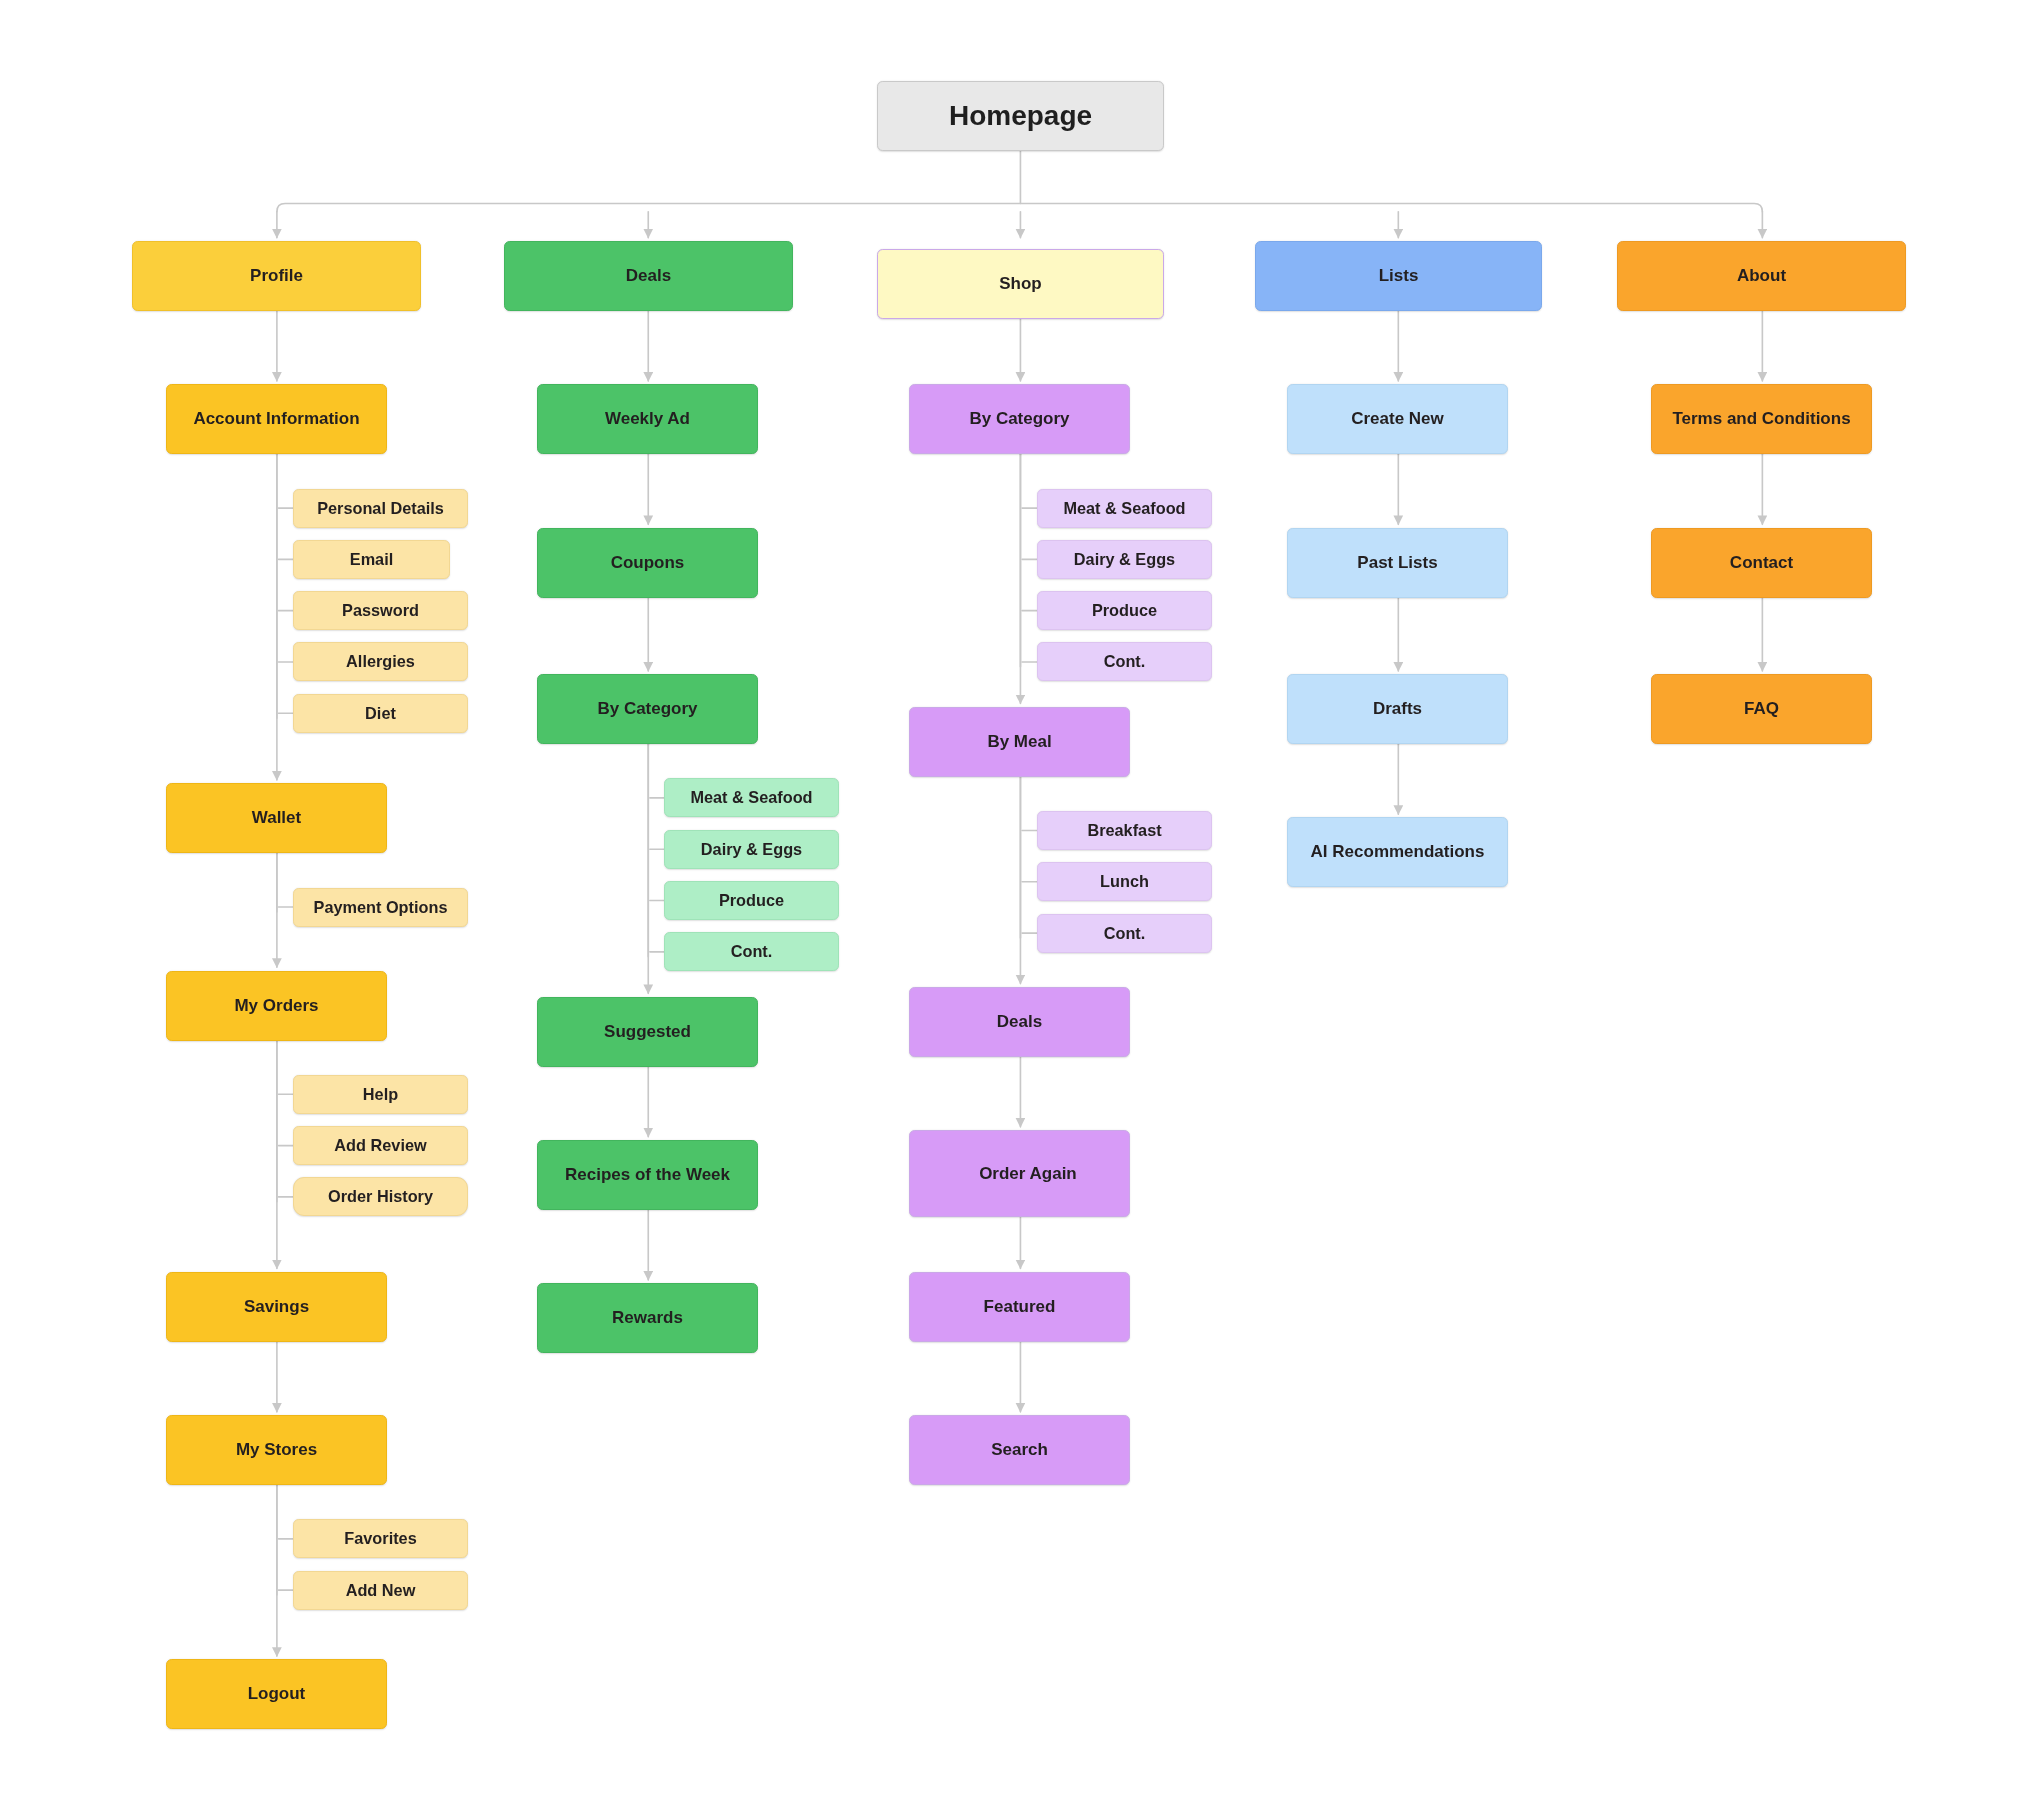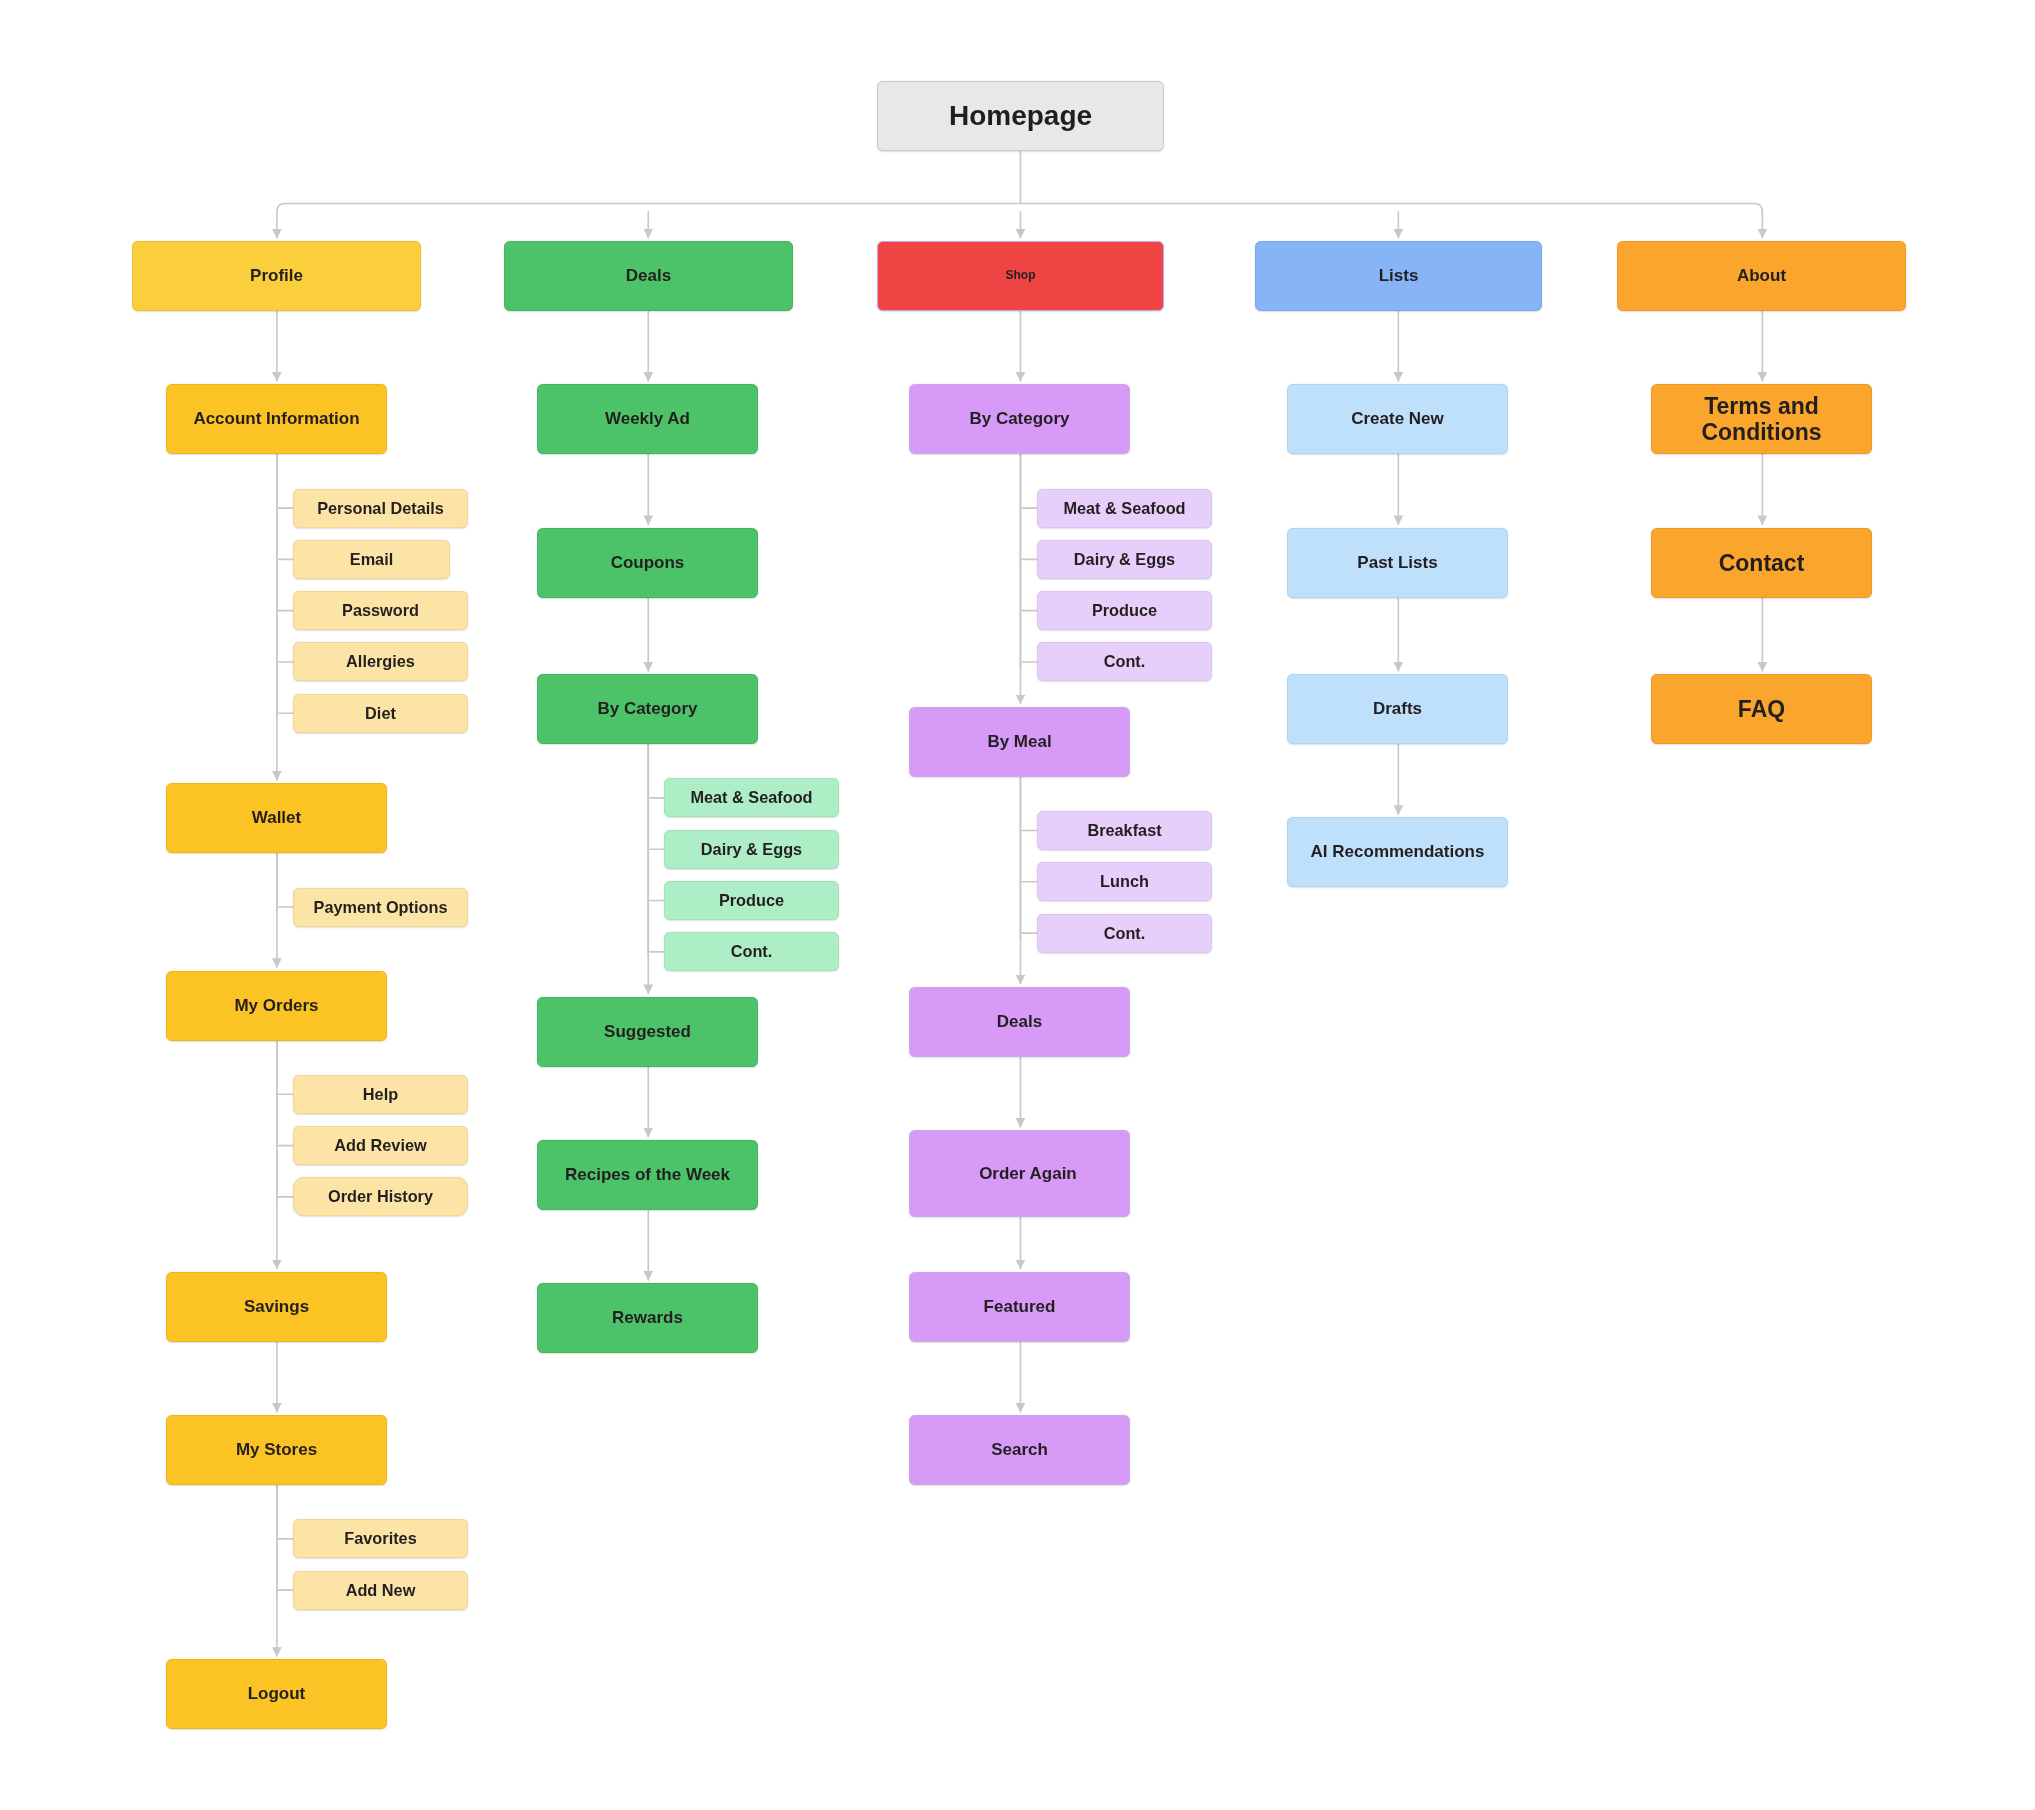--- a/index.html
+++ b/index.html
@@ -47,27 +47,27 @@
     border: 0.8px solid #c9c9c9;
     font-size: 28px;
     color: #1f1f1f;
   }
   .n-yellow   { background: #fbcf3b; border: 0.8px solid #f0c02a; font-size: 17px; }
   .n-yellow2  { background: #fbc424; border: 0.8px solid #efb616; font-size: 17px; }
   .n-yellow3  { background: #fce4a6; border: 0.8px solid #f2d793; font-size: 16.3px; }
   .n-green    { background: #4cc368; border: 0.8px solid #42b55d; font-size: 17px; }
   .n-green2   { background: #4cc368; border: 0.8px solid #42b55d; font-size: 17px; }
   .n-green3   { background: #aeeec6; border: 0.8px solid #9fe3b8; font-size: 16.3px; }
-  .n-purple   { background: #ef4444; border: 0.8px solid #caa8e8; font-size: 12px; }
+  .n-purple   { background: #fef9c3; border: 0.8px solid #caa8e8; font-size: 17px; margin-top: 8px; }
   .n-purple2  { background: #d79bf7; border: 0.8px solid #caa8e8; font-size: 17px; }
   .n-purple3  { background: #e6cffa; border: 0.8px solid #dcc3f0; font-size: 16.3px; }
   .n-blue     { background: #87b4f7; border: 0.8px solid #7aa8ec; font-size: 17px; }
   .n-blue2    { background: #bfe0fb; border: 0.8px solid #b1d5f1; font-size: 17px; }
   .n-orange   { background: #faa52c; border: 0.8px solid #ee9a22; font-size: 17px; }
-  .n-orange2  { background: #faa52c; border: 0.8px solid #ee9a22; font-size: 23px; }
+  .n-orange2  { background: #faa52c; border: 0.8px solid #ee9a22; font-size: 17px; }
 </style>
 </head>
 <body>
 
 <div id="canvas">
   <svg id="edges" viewBox="0 0 2500 2223" preserveAspectRatio="none">
       <defs>
         <marker id="arrowhead" markerWidth="7" markerHeight="7" refX="5.5" refY="3" orient="auto" markerUnits="strokeWidth">
           <path d="M0,0 L6,3 L0,6 z" fill="#c8c8c8"></path>
         </marker>

